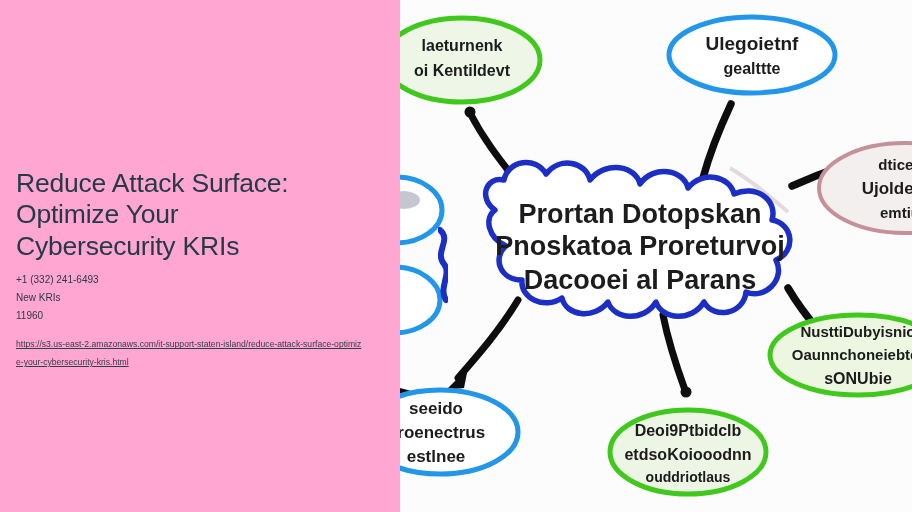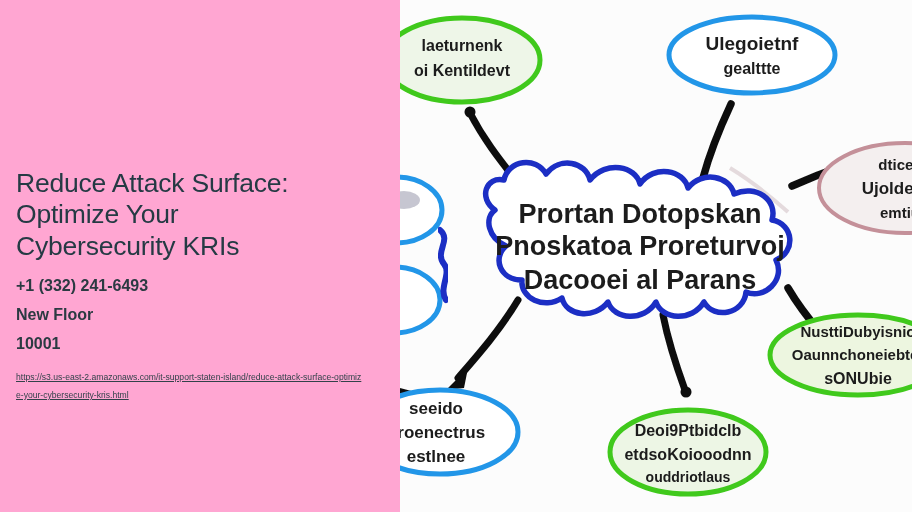--- a/index.html
+++ b/index.html
@@ -46,22 +46,22 @@
     white-space: pre-line;
   }
   #brand-name {
     font-size: 17px;
     font-weight: 400;
     color: #253A44;
     letter-spacing: 0.2px;
     margin: 0 0 6px 0;
   }
   .contact-line {
-    font-size: 16px;
-    font-weight: 700;
+    font-size: 10px;
+    font-weight: 400;
     color: #2B3A42;
     line-height: 1.82;
     margin: 0;
   }
   #source-url {
     margin-top: 11px;
     font-size: 8.6px;
     color: #33414A;
     line-height: 2.05;
     width: 348px;
@@ -104,23 +104,23 @@
     <div id="left-inner">
 
       <h1 id="article-title">Reduce Attack Surface:
 Optimize Your
 Cybersecurity KRIs</h1>
 
 
       <p class="contact-line">+1 (332) 241-6493</p>
 
 
-      <p class="contact-line">New Floor</p>
-
-      <p class="contact-line">10001</p>
+      <p class="contact-line">New KRIs</p>
+
+      <p class="contact-line">11960</p>
 
       <div id="source-url">https://s3.us-east-2.amazonaws.com/it-support-staten-island/reduce-attack-surface-optimize-your-cybersecurity-kris.html</div>
     </div>
   </section>
 
   <section id="right-panel">
     <svg id="mindmap-svg" viewBox="0 0 512 512">
       <defs>
         <filter id="softBlur" x="-20%" y="-20%" width="140%" height="140%">
           <feGaussianBlur stdDeviation="0.55"></feGaussianBlur>

